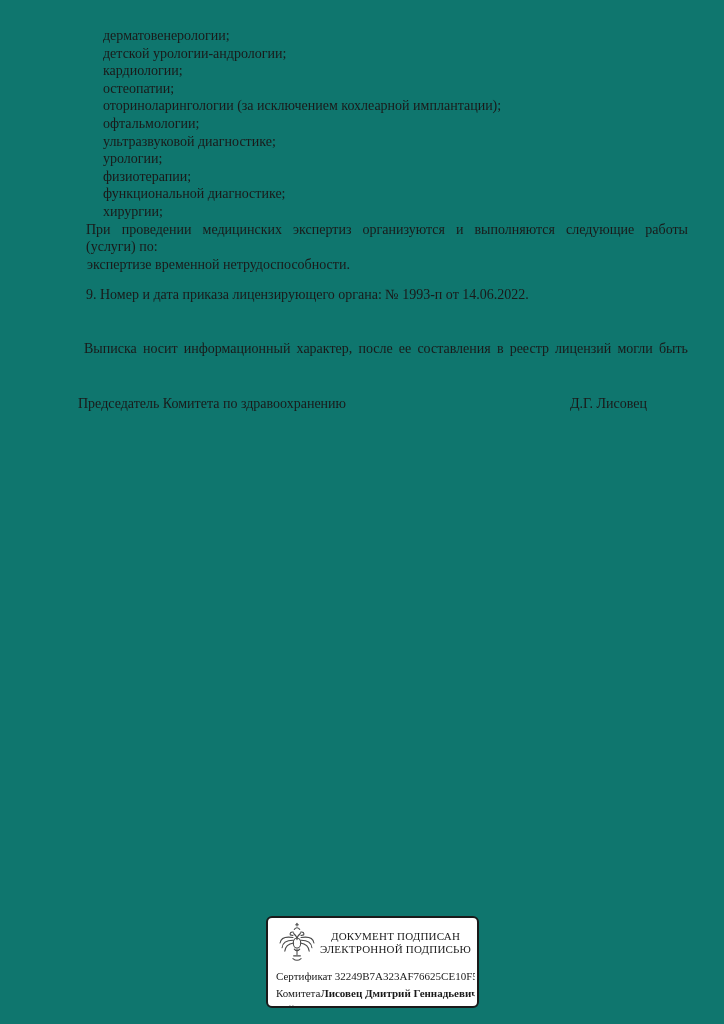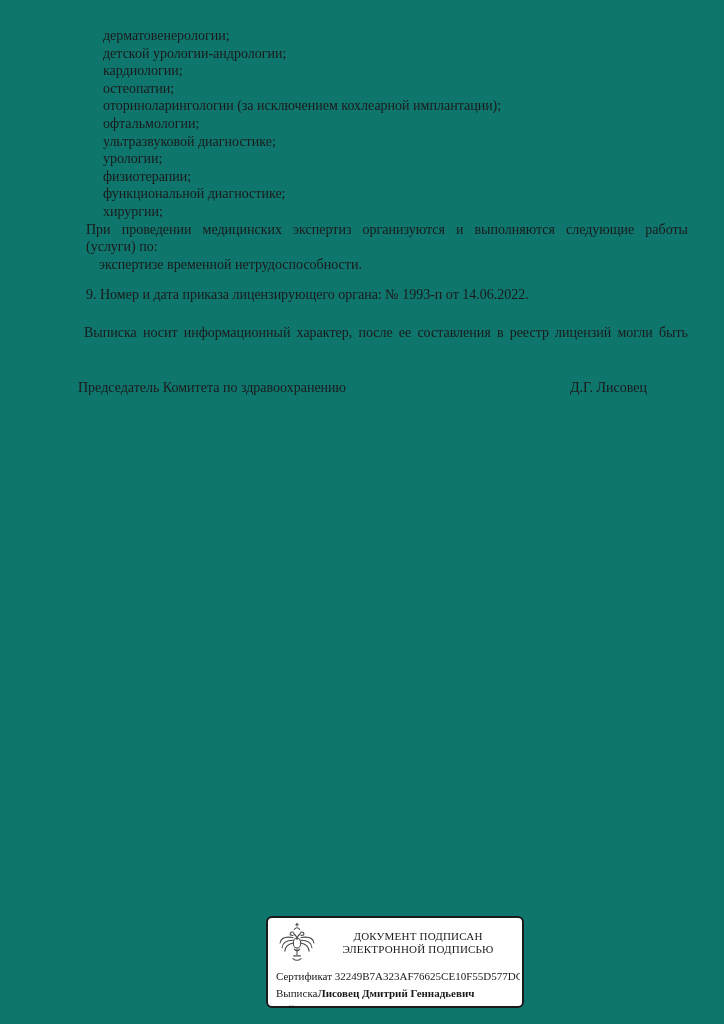--- a/index.html
+++ b/index.html
@@ -26,43 +26,43 @@
   }
   .spec-line { white-space: nowrap; }
   .para {
     margin: 0 0 0 8px; 
   }
   .force-just {
     text-align: justify;
     text-align-last: justify;
   }
   .sub-item {
-    margin-left: 13px;
+    margin-left: 1px;
   }
   .order-line {
     margin-left: 8px;
     margin-top: 13px;
   }
   .note {
     margin-left: 6px;
-    margin-top: 20px;
+    margin-top: 36px;
   }
   .signature-row {
     display: flex;
     justify-content: space-between;
     align-items: baseline;
     margin-top: 37px;
     padding-right: 41px; 
   }
   
   .stamp {
     position: absolute;
     left: 266px;
     top: 916px;
-    width: 258px;
+    width: 213px;
     height: 92px;
     box-sizing: border-box;
     border: 2px solid #1a1a1a;
     border-radius: 6px;
     background: #ffffff;
     overflow: hidden;
     font-size: 11px;
     line-height: 13.5px;
   }
   .stamp-head {
@@ -161,17 +161,17 @@
           </g>
         </svg>
       </span>
       <span class="stamp-title">
         <div>ДОКУМЕНТ ПОДПИСАН</div>
         <div>ЭЛЕКТРОННОЙ ПОДПИСЬЮ</div>
       </span>
     </div>
     <div class="stamp-details">
       <div class="detail-line">Сертификат 32249B7A323AF76625CE10F55D577DCA</div>
-      <div class="detail-line"><span>Выписка</span><span class="owner-name">Лисовец Дмитрий Геннадьевич</span></div>
+      <div class="detail-line"><span>Комитета</span><span class="owner-name">Лисовец Дмитрий Геннадьевич</span></div>
       <div class="detail-line">Действителен с 22.04.2022 по 16.07.2023</div>
     </div>
   </div>
 </div>
 
 </body></html>

